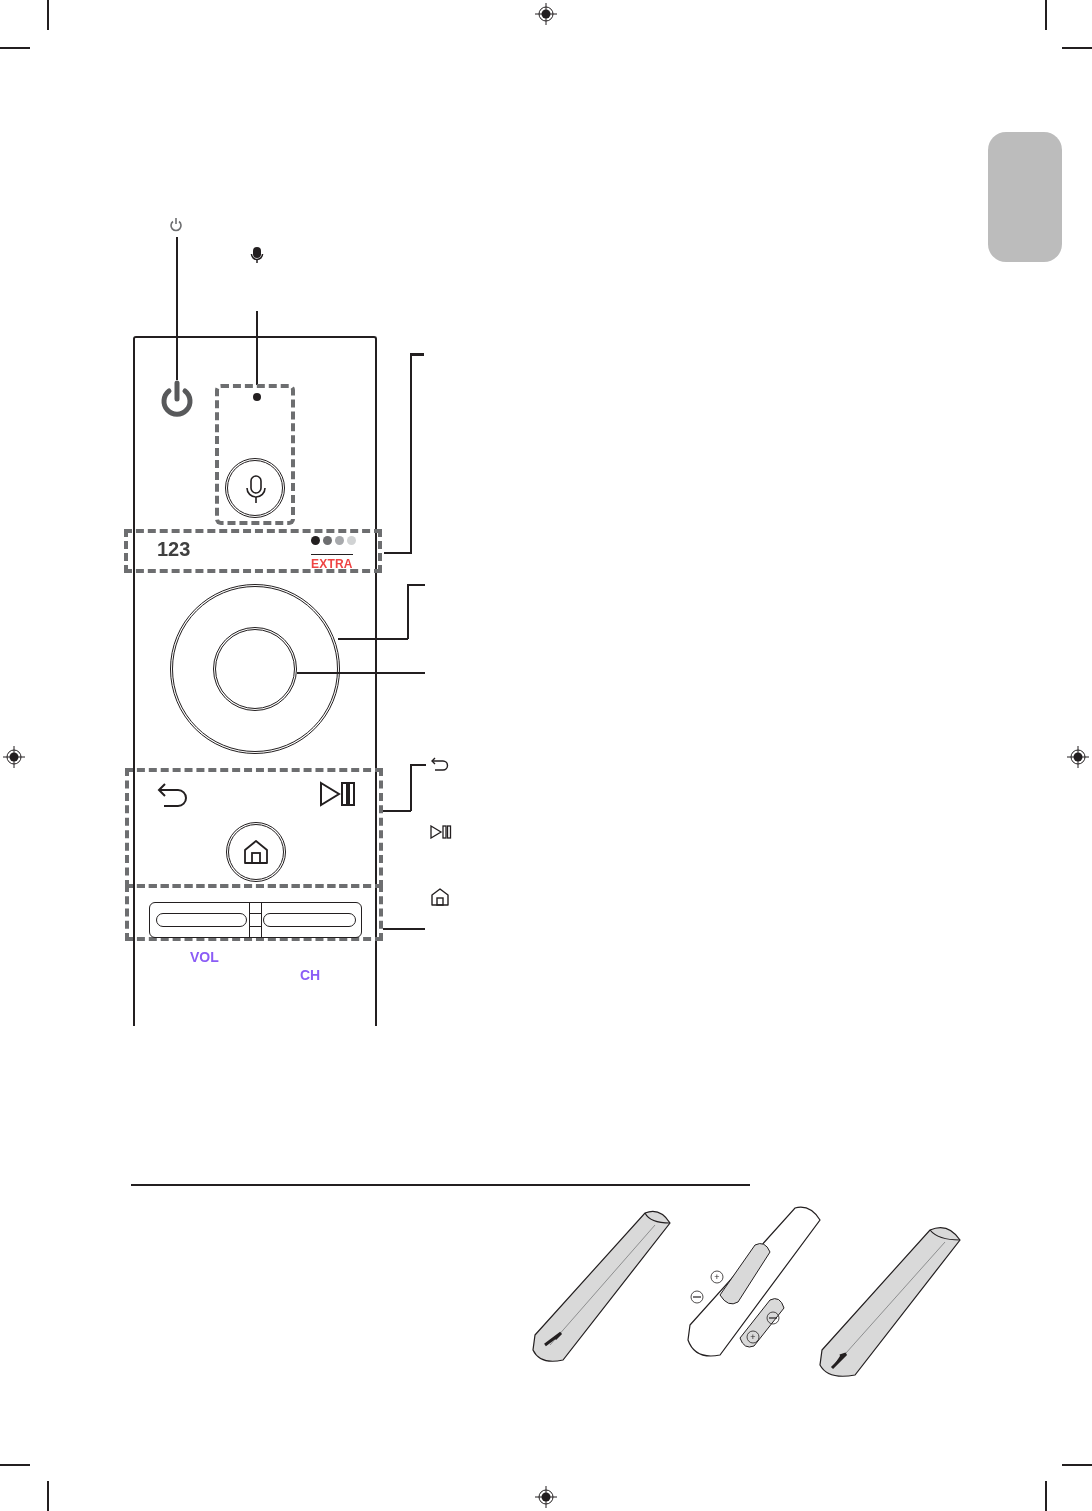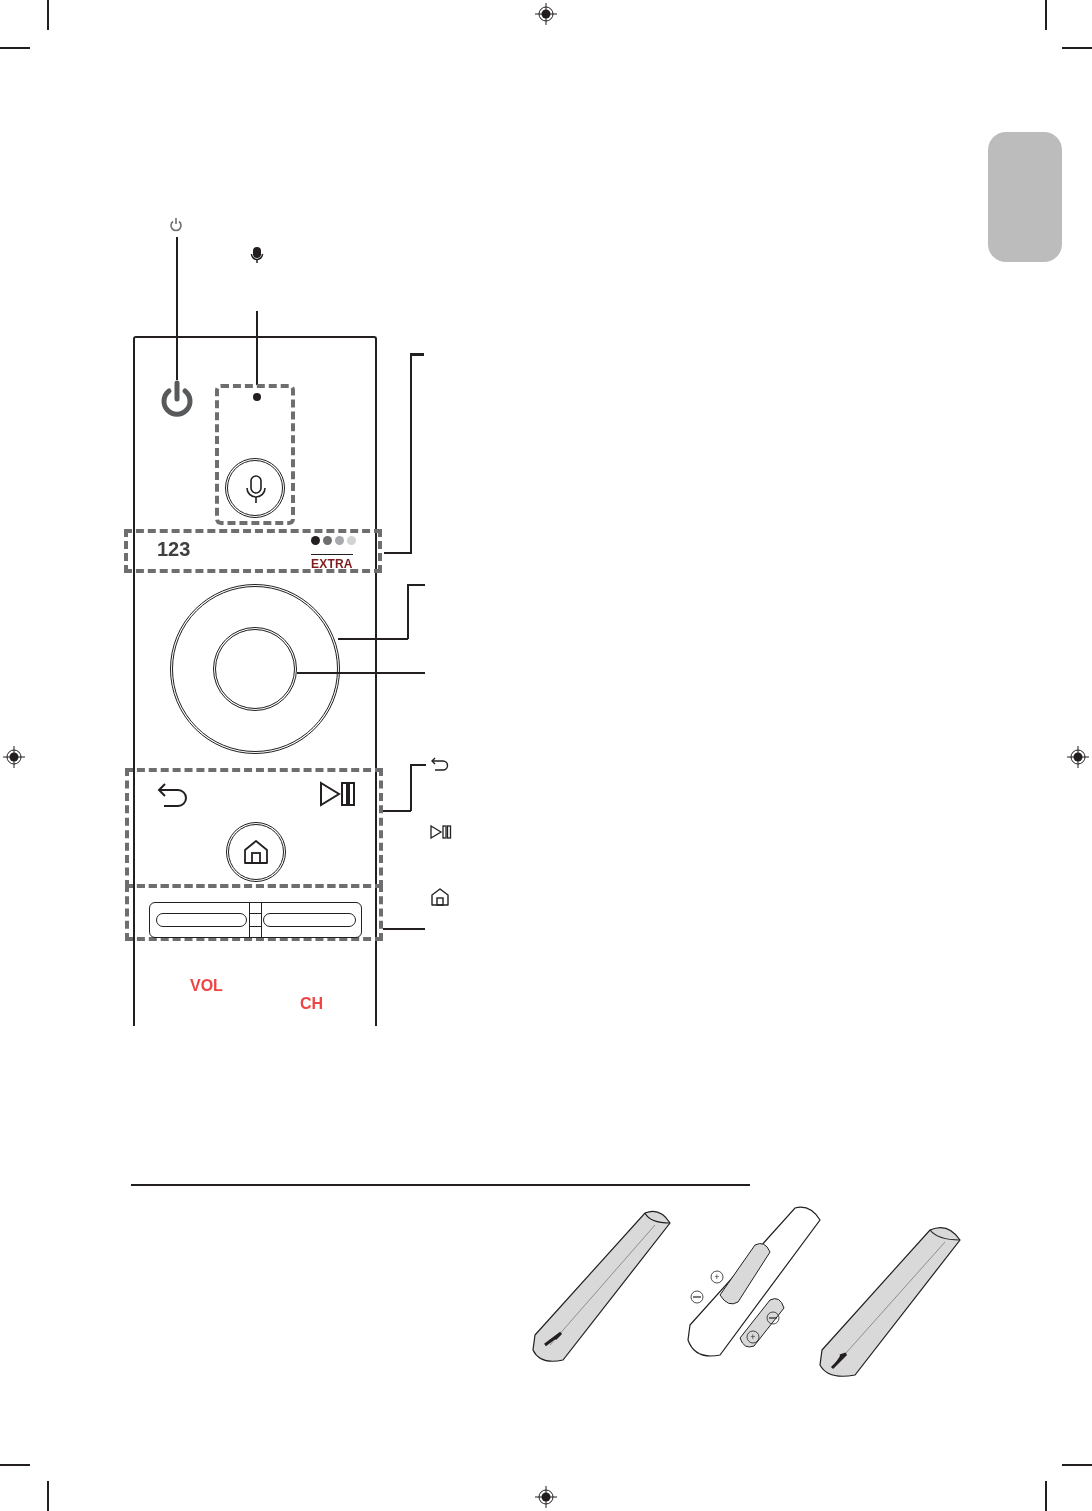--- a/index.html
+++ b/index.html
@@ -4,23 +4,23 @@
 <style>
   html, body { margin:0; padding:0; background:#ffffff; }
   body { width:1092px; height:1511px; position:relative; overflow:hidden; font-family:"Liberation Sans", sans-serif; color:#231f20; }
   .abs { position:absolute; }
   .crop { position:absolute; background:#231f20; }
   .reg { position:absolute; width:22px; height:22px; }
   .lang-tab { position:absolute; left:988px; top:132px; width:74px; height:130px; background:#bcbcbc; border-radius:18px; }
   .remote-outline { position:absolute; left:133px; top:336px; width:244px; height:690px; border:2px solid #231f20; border-bottom:none; border-radius:3px 3px 0 0; box-sizing:border-box; }
   .dash { position:absolute; border:4px dashed #6d6e70; box-sizing:border-box; }
   .label-123 { position:absolute; left:157px; top:538px; font-size:20px; font-weight:bold; color:#404040; }
-  .label-extra { position:absolute; left:311px; top:554px; font-size:12px; font-weight:bold; color:#7f1d1d; border-top:1.5px solid #231f20; padding-top:2px; letter-spacing:0.2px; }
+  .label-extra { position:absolute; left:311px; top:554px; font-size:12px; font-weight:bold; color:#ef4444; border-top:1.5px solid #231f20; padding-top:2px; letter-spacing:0.2px; }
   .dot { position:absolute; width:9px; height:9px; border-radius:50%; top:536px; }
-  .btn-label { position:absolute; font-size:16px; font-weight:bold; color:#ef4444;margin-top:28px; }
+  .btn-label { position:absolute; font-size:14px; font-weight:bold; color:#8b5cf6; }
   .rule { position:absolute; left:131px; top:1184px; width:619px; height:1.5px; background:#231f20; }
   .line { position:absolute; background:#231f20; }
 </style>
 </head>
 <body>
 
 <div class="crop" style="left:47px;top:0;width:1.5px;height:30px;"></div>
 <div class="crop" style="left:0;top:47px;width:30px;height:1.5px;"></div>
 <div class="crop" style="left:1045px;top:0;width:1.5px;height:30px;"></div>
 <div class="crop" style="left:1062px;top:47px;width:30px;height:1.5px;"></div>

